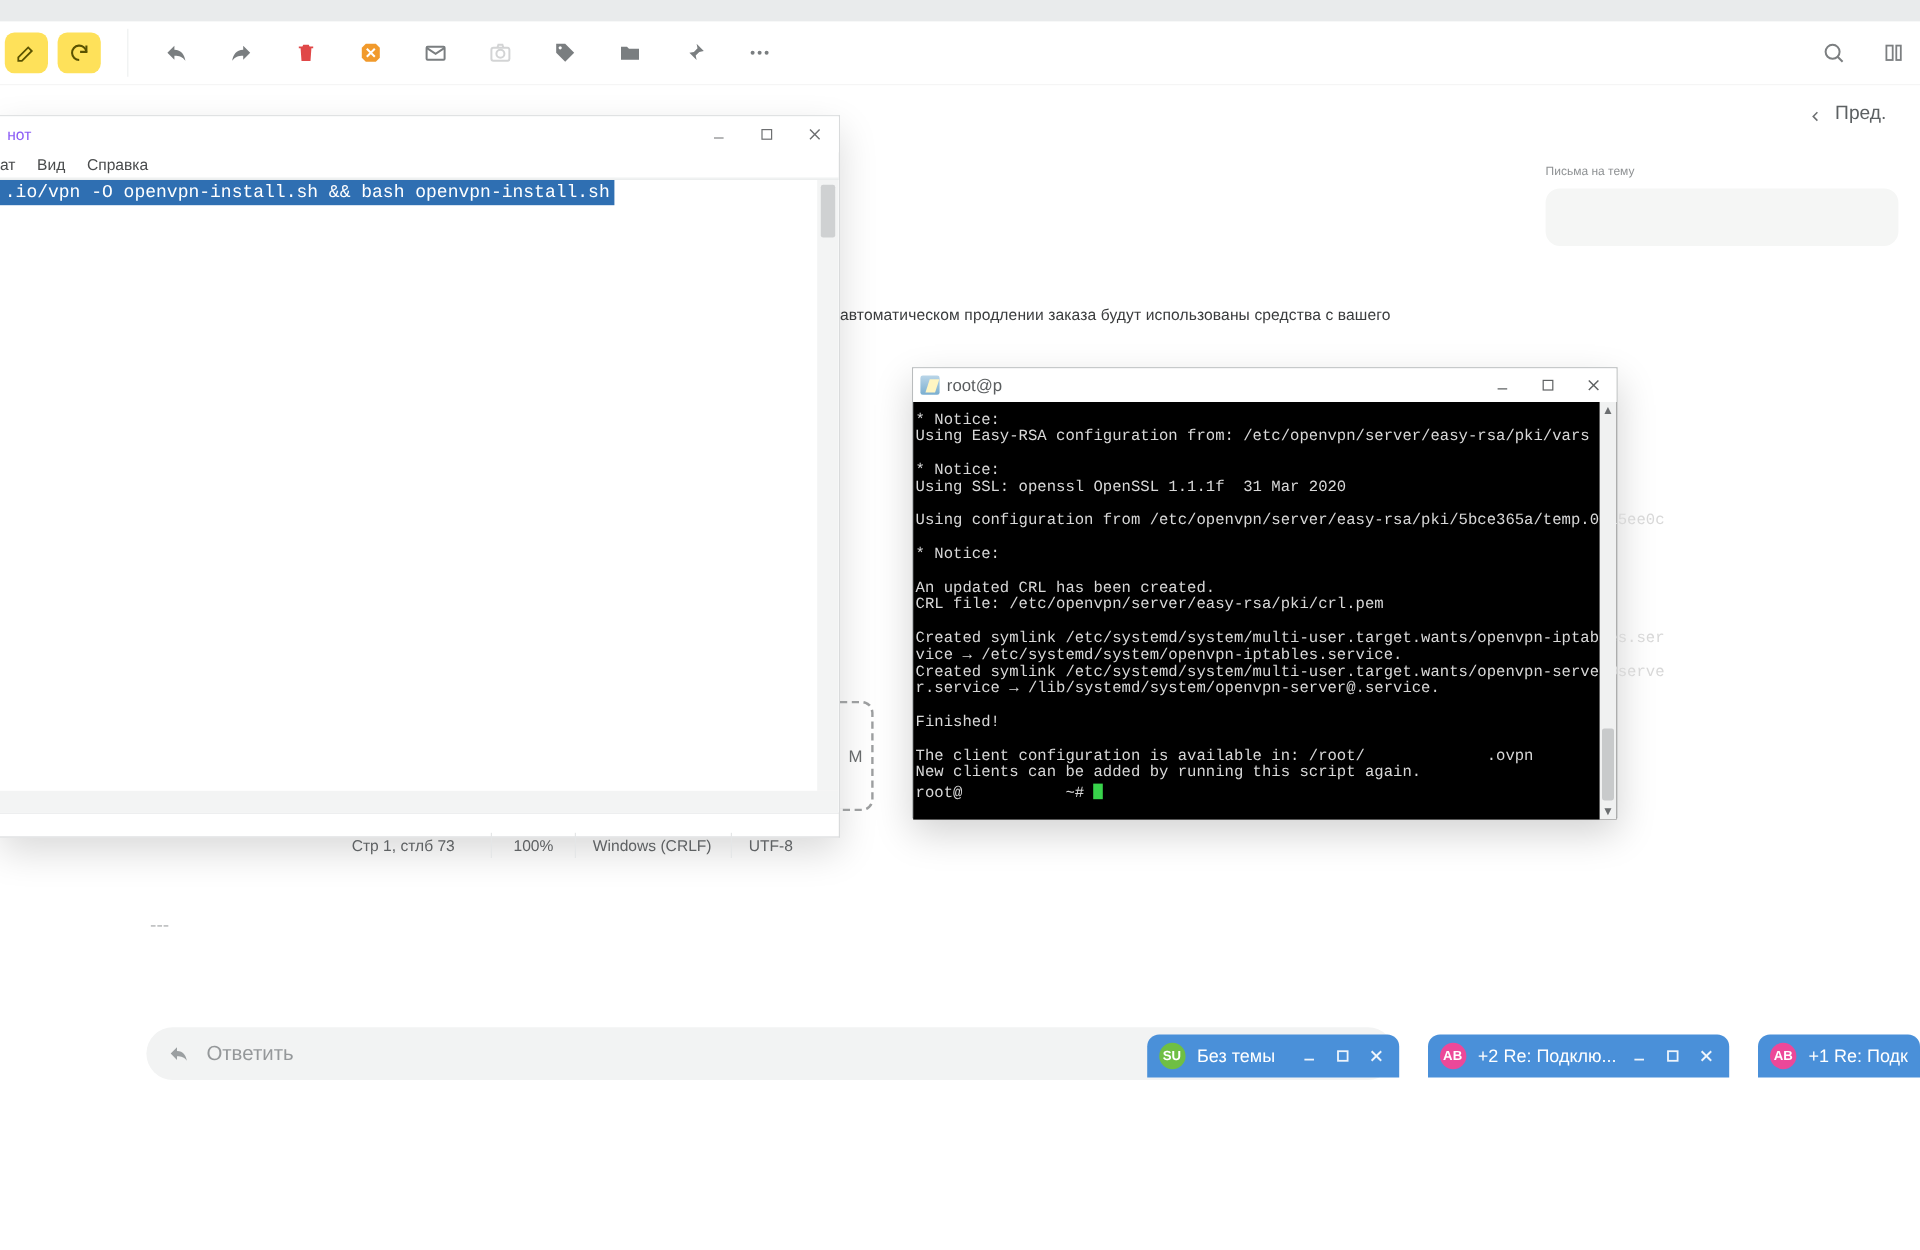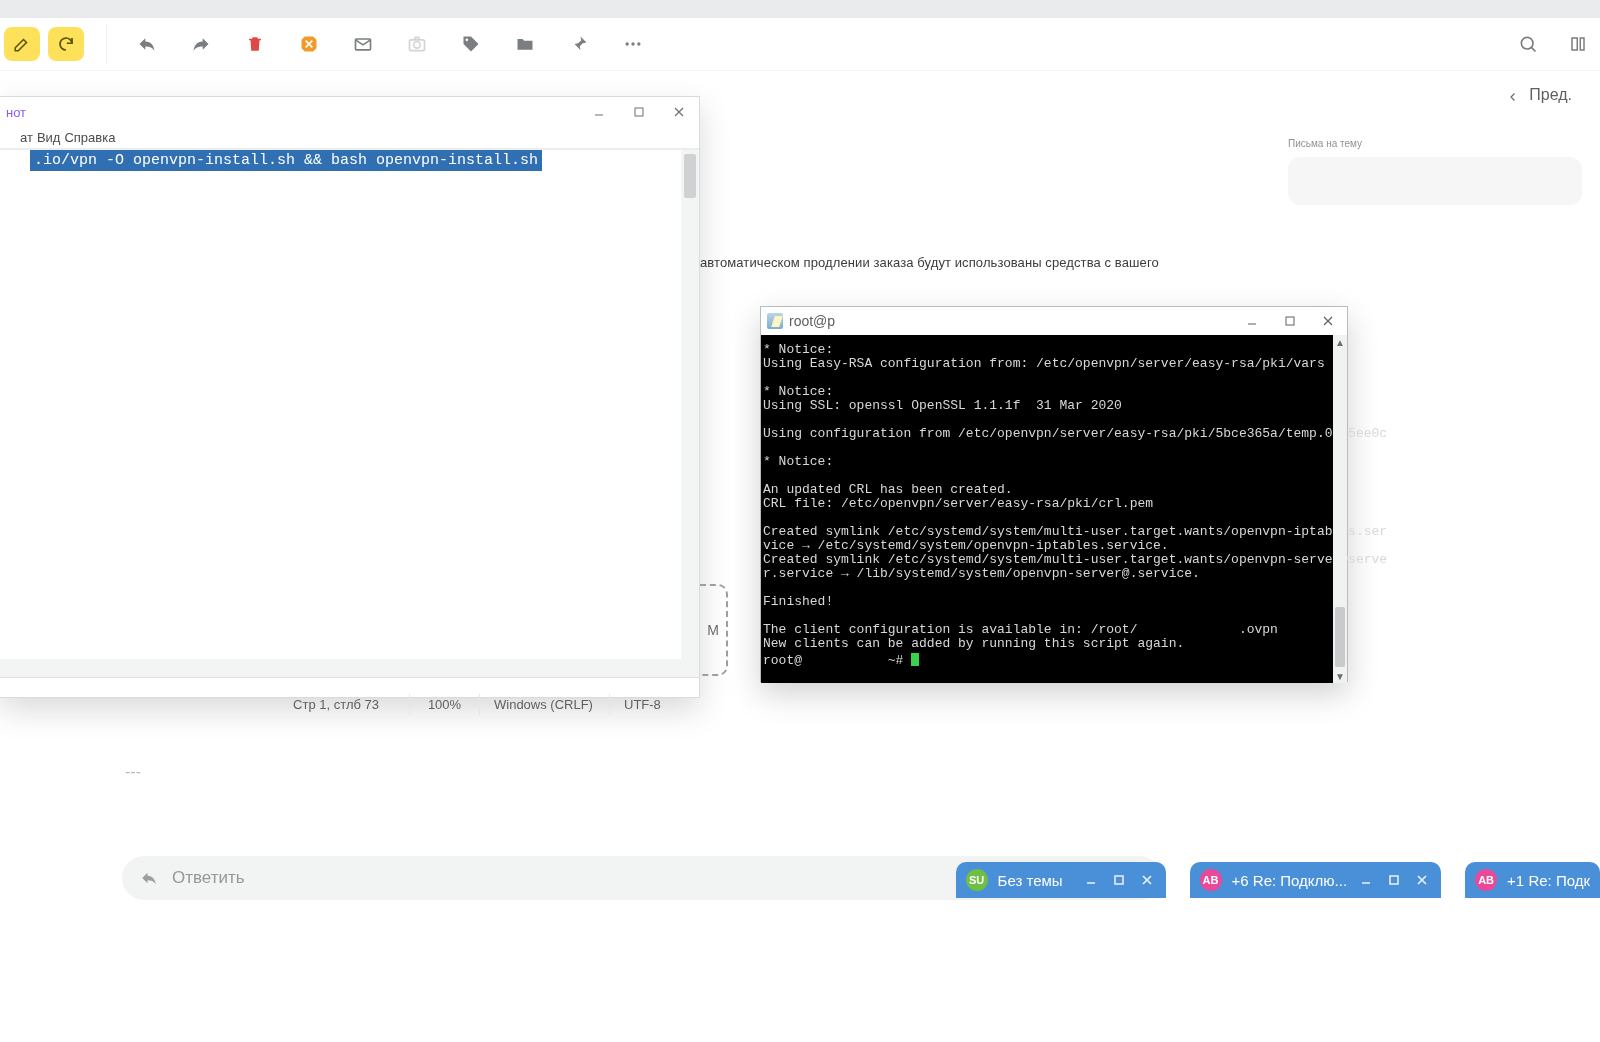--- a/index.html
+++ b/index.html
@@ -60,25 +60,25 @@
   .chip .ctl { width:18px; height:18px; display:flex; align-items:center; justify-content:center; opacity:.9; }
 
   
   .notepad {
     position:absolute; left:0; top:96px; width:700px; height:602px; background:#ffffff;
     border:1px solid #d9dbdc; border-left:none; box-shadow:0 12px 30px rgba(0,0,0,.15);
   }
   .np-title { height:30px; background:#ffffff; display:flex; align-items:center; padding-left:6px; color:#8b5cf6; font-size:13px;}
   .np-title .spacer{ flex:1; }
   .np-winbtn { width:40px; height:30px; display:flex; align-items:center; justify-content:center; color:#6d6f71; cursor:pointer;}
-  .np-menu { height:22px; display:flex; align-items:center; gap:4px; padding-left:20px; color:#4a4c4d; font-size:13px; border-bottom:1px solid #eceeee;text-align:center;}
+  .np-menu { height:22px; display:flex; align-items:center; gap:18px; padding-left:0; color:#4a4c4d; font-size:13px; border-bottom:1px solid #eceeee;text-align:center;}
   .np-body { position:relative; height:528px; background:#ffffff; border-top:1px solid #eceeee; overflow:hidden; }
   .np-text {
     position:absolute; left:0; top:0; padding:2px 4px; font-family:"Consolas","Courier New",monospace; font-size:15px;
-    background:#2f6fb2; color:#ffffff; white-space:pre;margin-left:30px;
+    background:#2f6fb2; color:#ffffff; white-space:pre;
   }
   .np-scroll-v { position:absolute; right:0; top:0; bottom:18px; width:18px; background:#f3f4f4; }
   .np-scroll-v .thumb { position:absolute; top:4px; left:3px; right:3px; height:44px; background:#cfd1d2; border-radius:2px; }
   .np-scroll-h { position:absolute; left:0; right:0; bottom:0; height:18px; background:#f3f4f4; }
   .np-status { height:22px; border-top:1px solid #e1e3e4; display:flex; align-items:center; font-size:13px; color:#5e6163;}
   .np-status .cell { padding:0 14px; border-left:1px solid #e4e6e7; height:100%; display:flex; align-items:center;margin-top:32px;}
   .np-status .cell.first{ border-left:none; flex:1; justify-content:flex-end; padding-right:30px;}
   .np-status .cell.fixed1{ width:70px; justify-content:center;}
   .np-status .cell.fixed2{ width:130px; }
   .np-status .cell.fixed3{ width:90px; }
@@ -241,21 +241,21 @@
         </svg>
       </div>
     <div class="ctl">
         <svg width="12" height="12" viewBox="0 0 12 12" stroke="#fff" stroke-width="1.6">
           <path d="M2 2l8 8M10 2l-8 8"></path>
         </svg>
       </div>
   </div>
   <div class="chip">
     <div class="avatar ab">AB</div>
-    <div class="title">+6  Re: Подклю...</div>
+    <div class="title">+2  Re: Подклю...</div>
     <div class="ctl">
         <svg width="12" height="12" viewBox="0 0 12 12" stroke="#fff" stroke-width="1.5">
           <path d="M2 9h8"></path>
         </svg>
       </div>
     <div class="ctl">
         <svg width="12" height="12" viewBox="0 0 12 12" fill="none" stroke="#fff" stroke-width="1.5">
           <rect x="2" y="2" width="8" height="8"></rect>
         </svg>
       </div>

